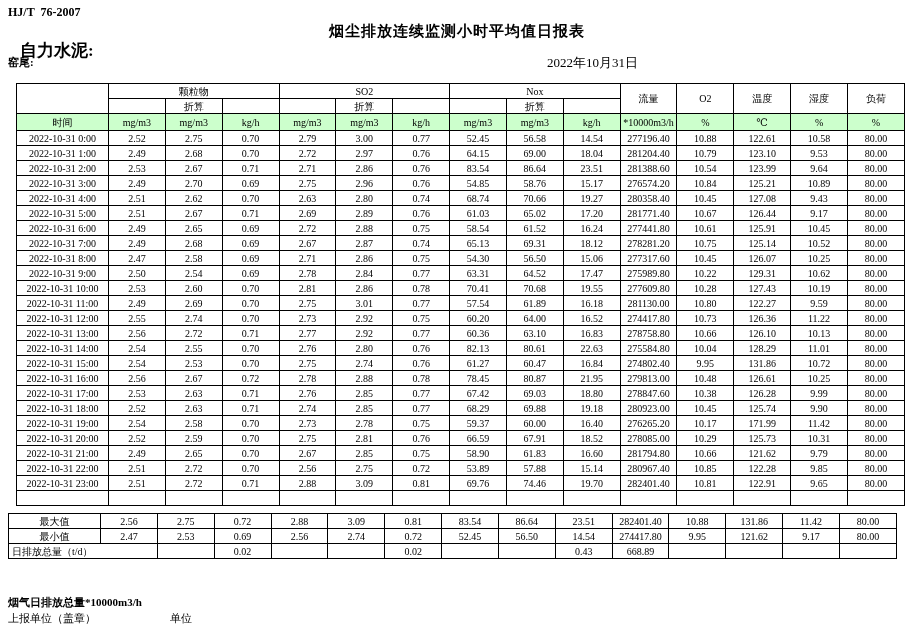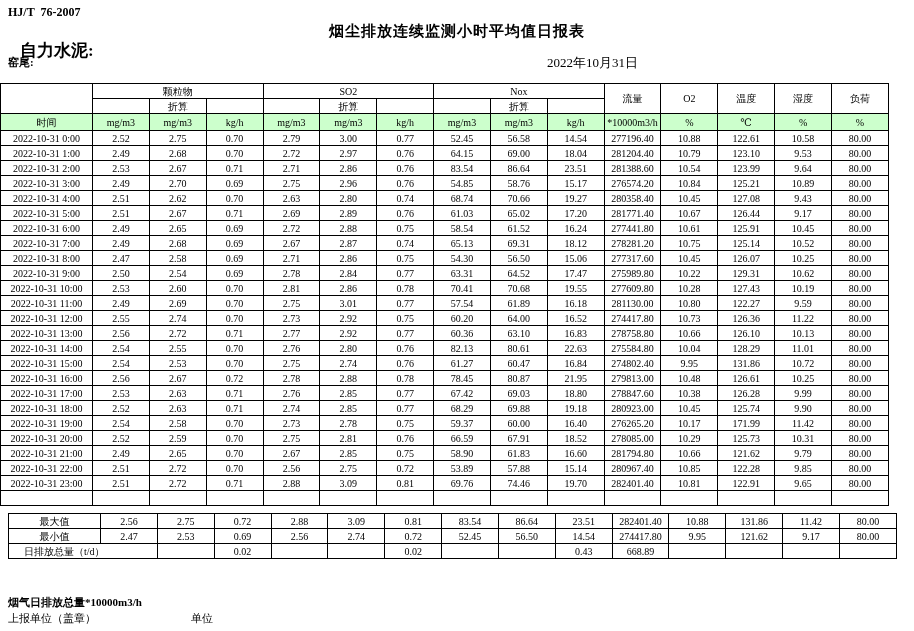--- a/index.html
+++ b/index.html
@@ -11,27 +11,27 @@
   .std-code{left:8px;top:5px;font-size:12px;font-weight:bold;white-space:pre;}
   .title{left:0;top:22px;width:100%;text-align:center;font-size:15px;font-weight:bold;letter-spacing:1px;}
   .company{left:20px;top:39px;font-size:17px;font-weight:bold;}
   .location{left:8px;top:55px;font-size:11px;font-weight:bold;}
   .date{left:547px;top:54px;font-size:13px;}
   table{border-collapse:collapse;table-layout:fixed;width:889px;}
   td{
     border:1px solid #000;text-align:center;font-size:10px;line-height:13px;
     height:14px;padding:0;overflow:hidden;white-space:nowrap;
   }
-  .hourly-table{left:0;top:83px;}
+  .hourly-table{left:16px;top:83px;}
   .summary-table{left:8px;top:513px;}
   tr.units-row td{background:#ccffcc;height:16px;}
-  .summary-table td[colspan]{text-align:left;padding-left:15px;}
+  .summary-table td[colspan]{text-align:left;padding-left:3px;}
   .footer1{left:8px;top:595px;font-size:11px;font-weight:bold;}
   .footer2{left:8px;top:611px;font-size:11px;}
-  .footer3{left:170px;top:611px;font-size:11px;margin-left:21px;}
+  .footer3{left:170px;top:611px;font-size:11px;}
 </style>
 </head>
 <body>
 
 <div class="abs std-code">HJ/T  76-2007</div>
 <div class="abs title">烟尘排放连续监测小时平均值日报表</div>
 <div class="abs company">自力水泥:</div>
 <div class="abs location">窑尾:</div>
 <div class="abs date">2022年10月31日</div>
 

